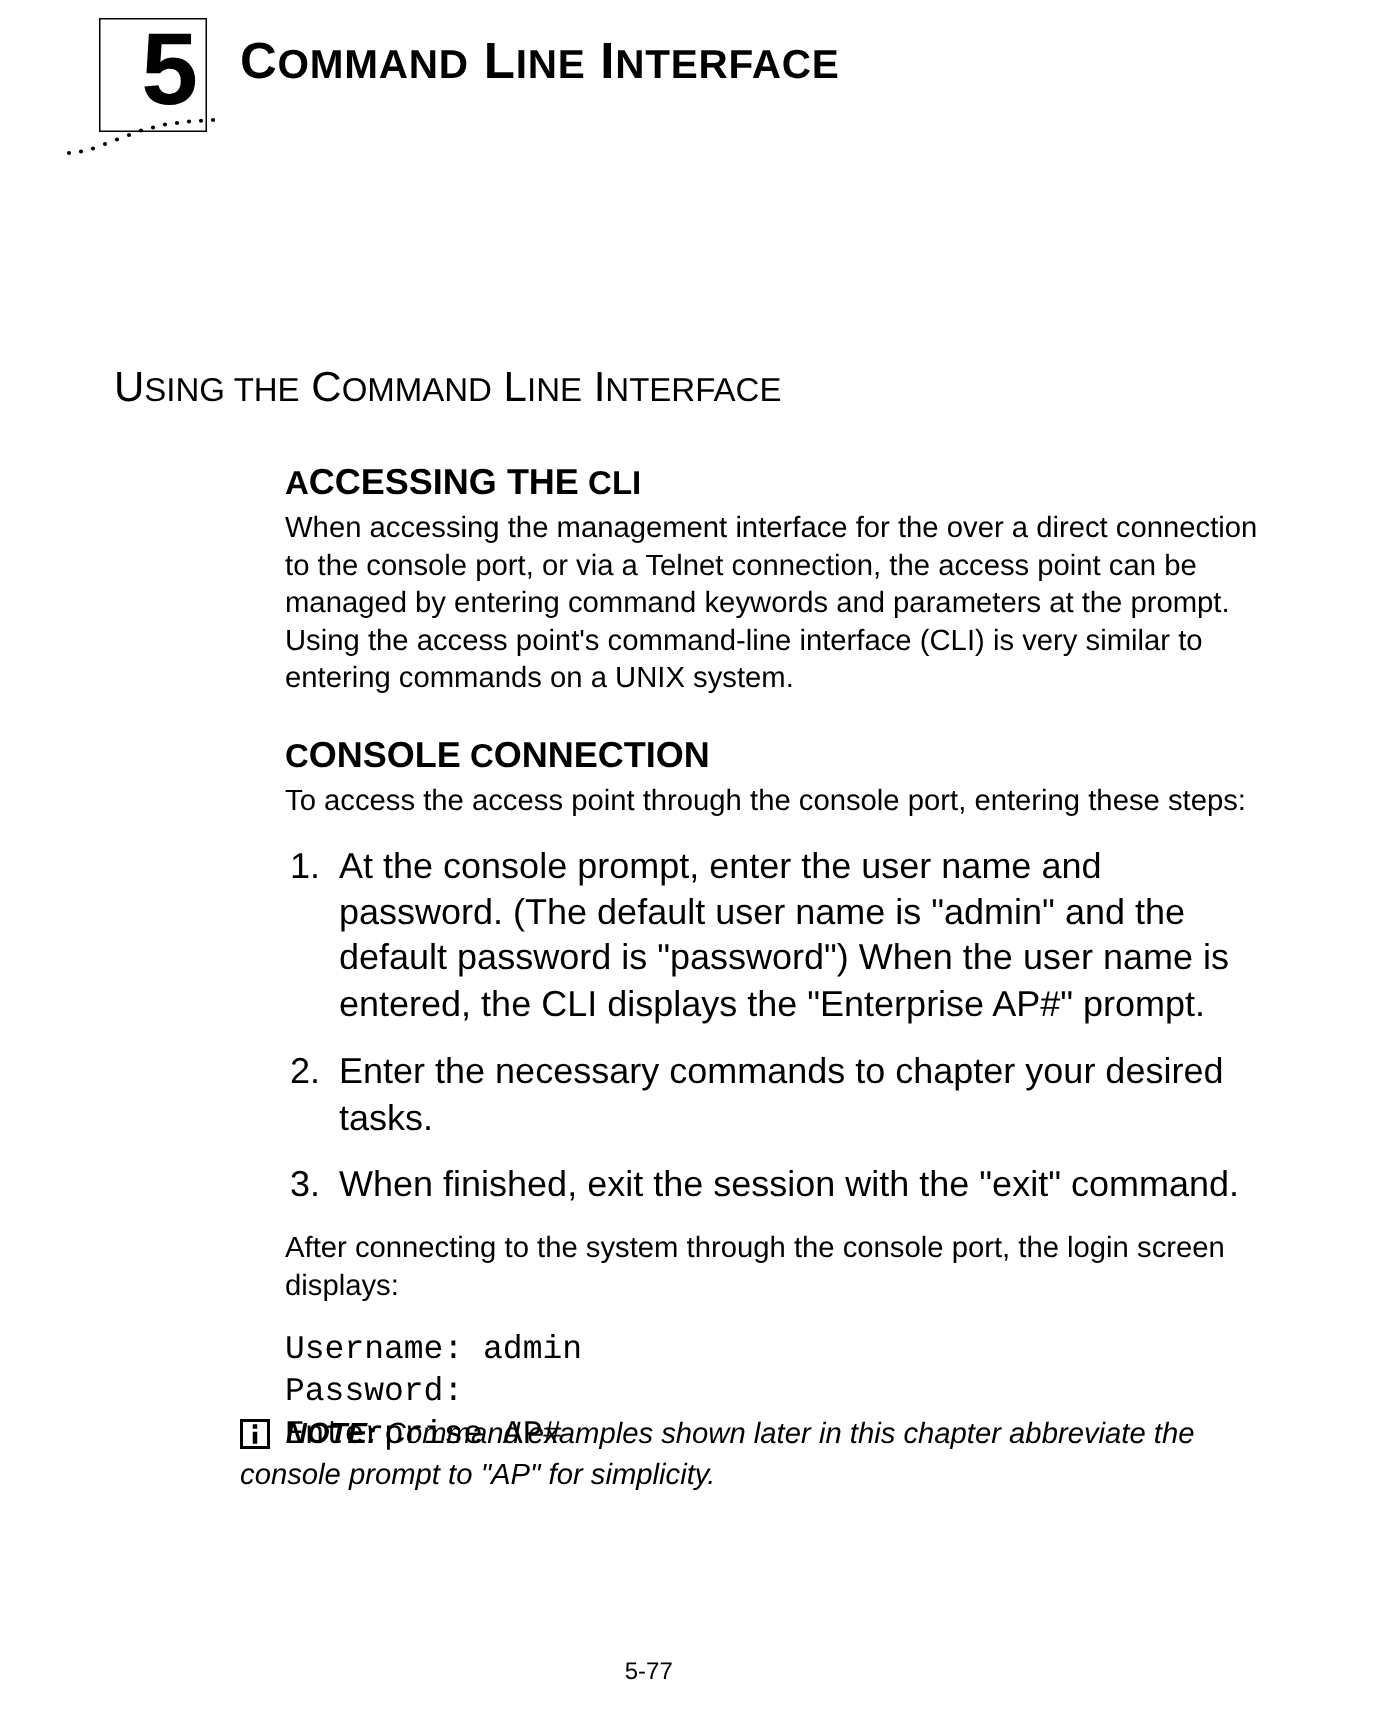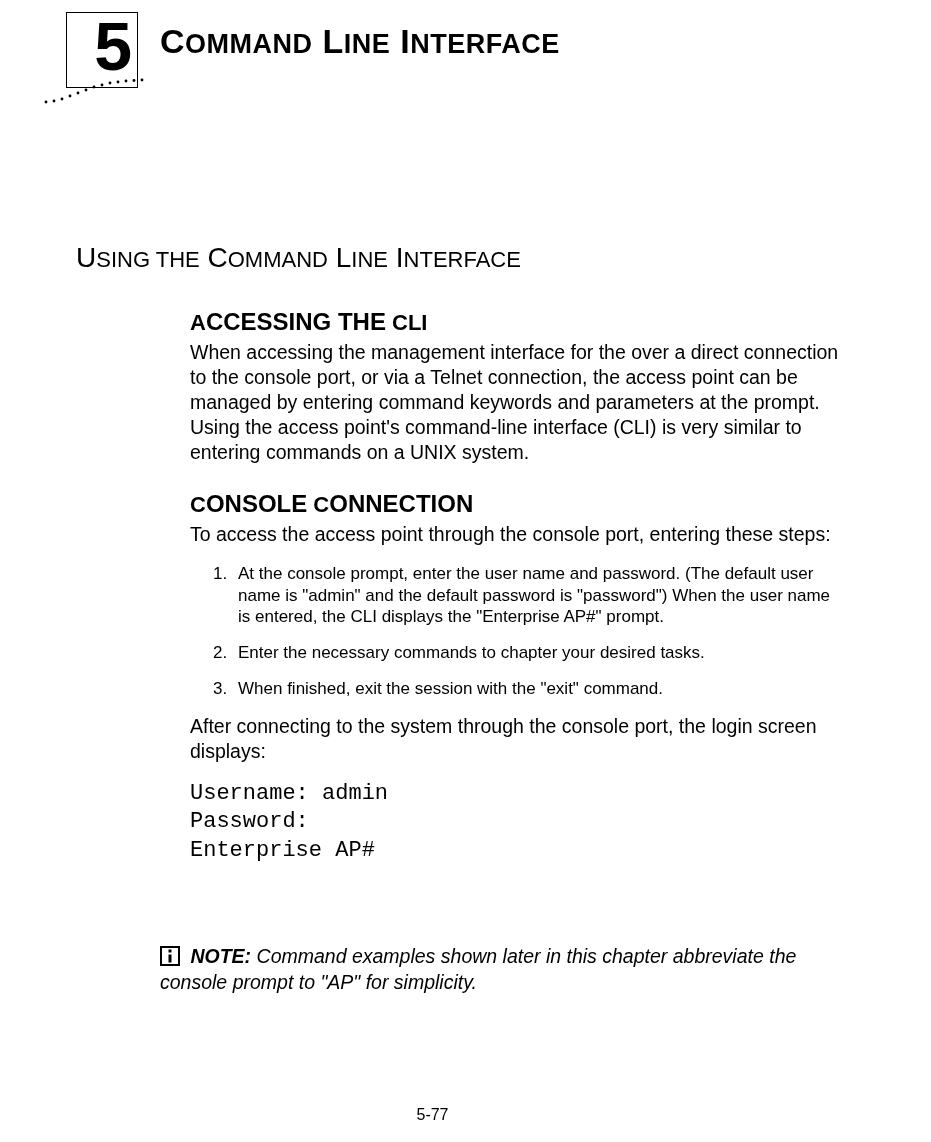--- a/index.html
+++ b/index.html
@@ -77,24 +77,24 @@
     width: 660px;
   }
 
   .body-text {
     font-size: 19.5px;
     line-height: 1.28;
     margin: 0 0 16px 0;
   }
 
   ol.steps {
-    font-size: 17px;
+    font-size: 24px;
     line-height: 1.28;
     padding-left: 30px;
-    margin: 12px;
+    margin: 0;
   }
   ol.steps li {
     padding-left: 6px;
     margin-bottom: 14px;
   }
 
   pre.code {
     font-family: "Courier New", monospace;
     font-size: 22px;
     line-height: 1.3;

